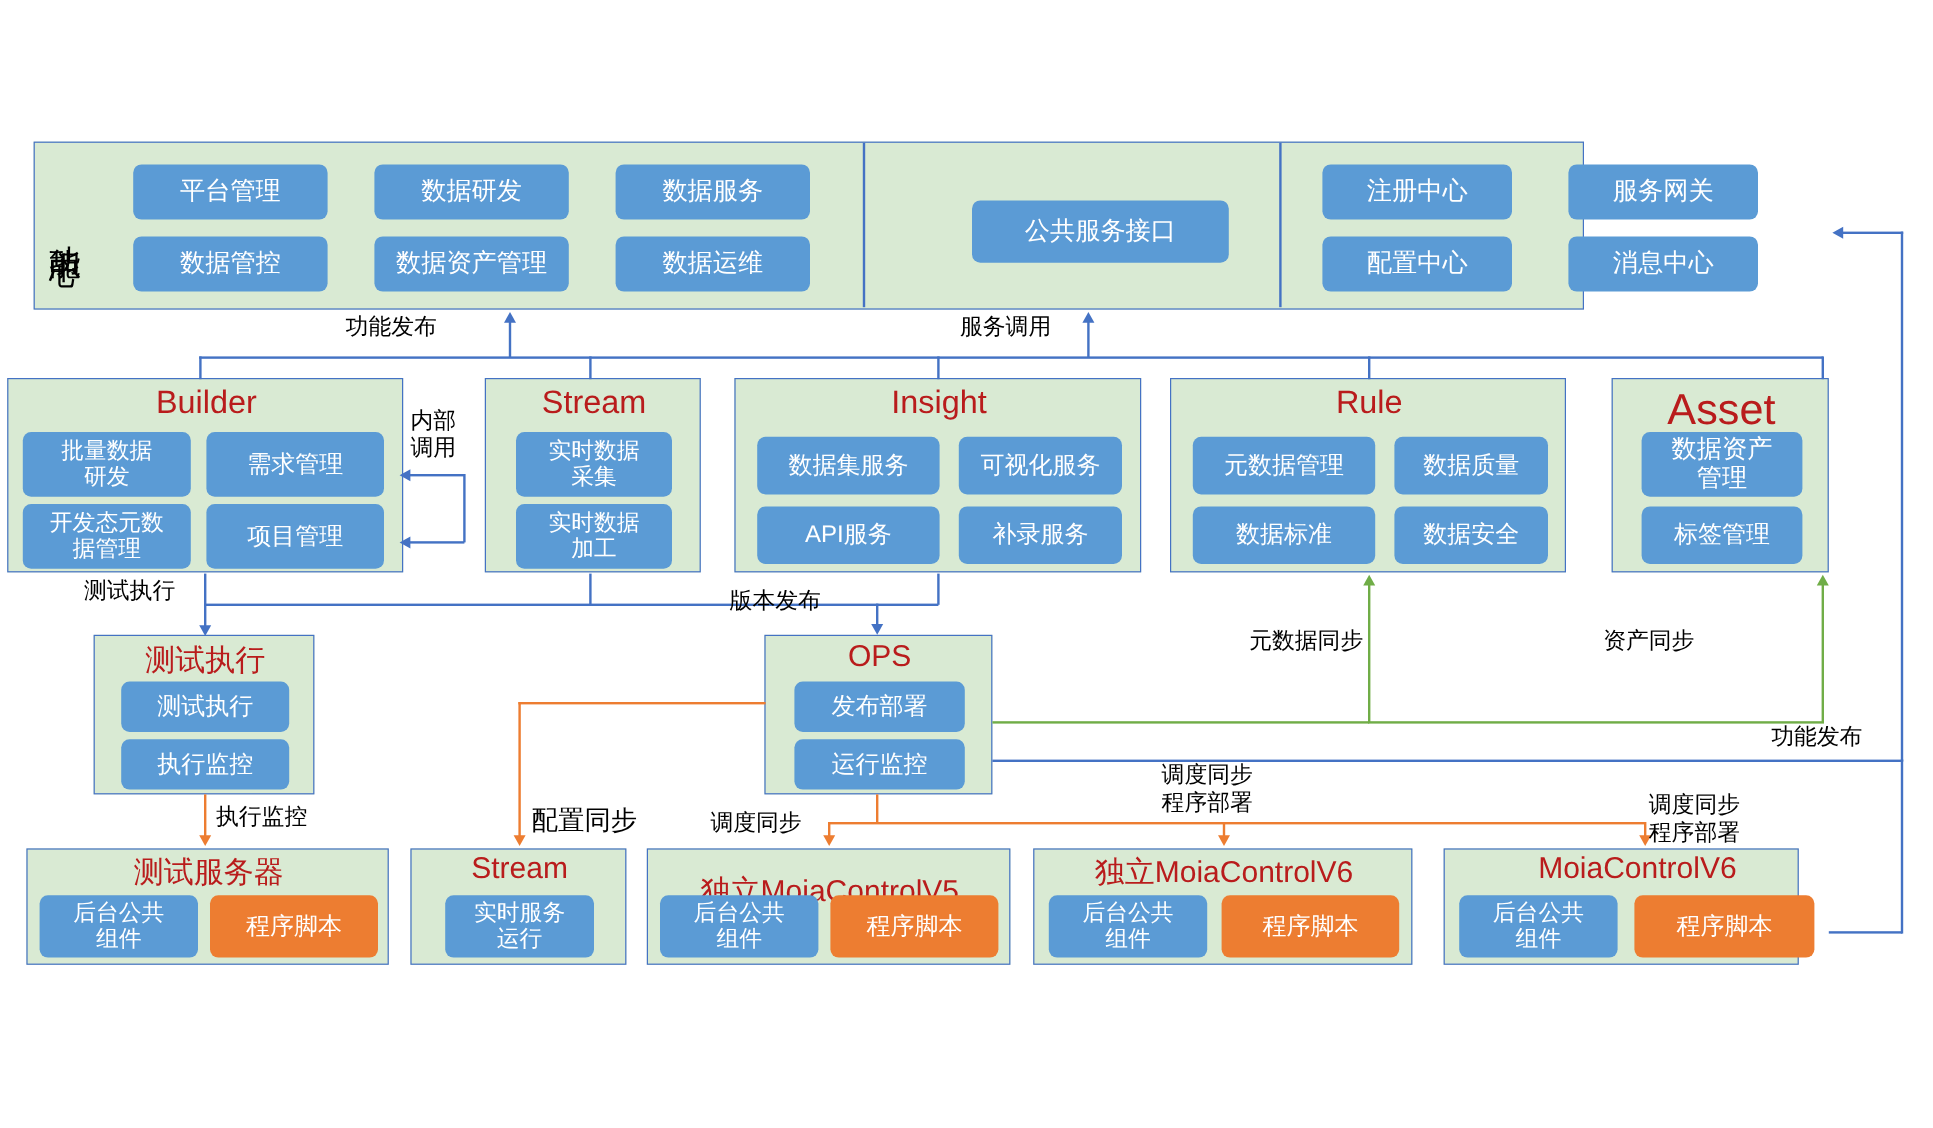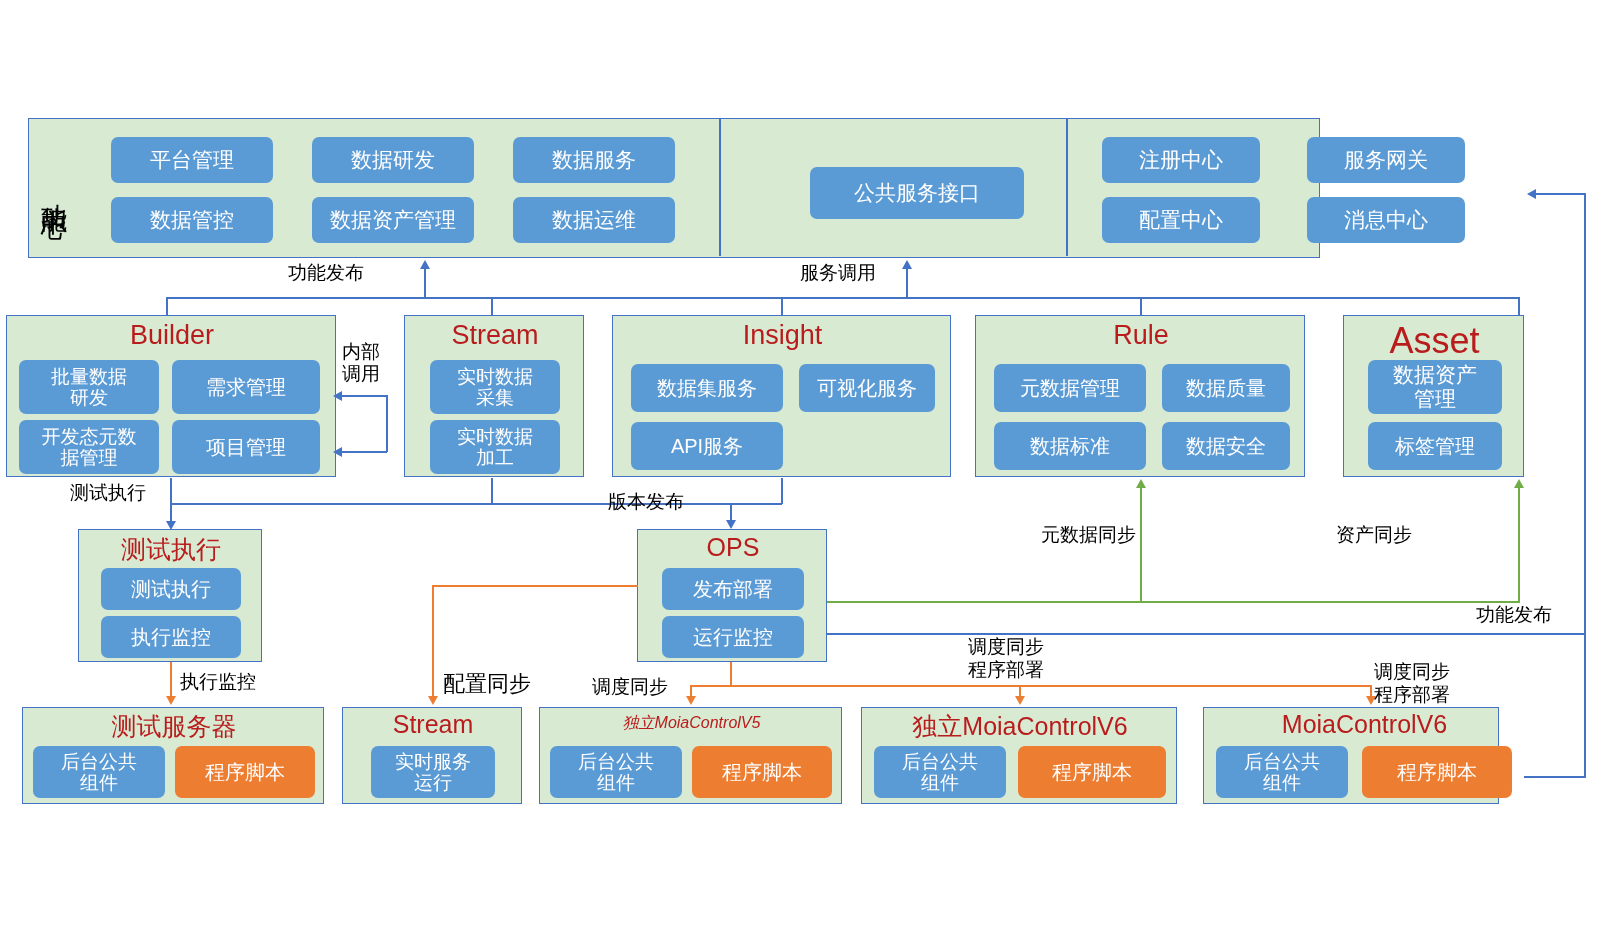--- a/index.html
+++ b/index.html
@@ -118,20 +118,23 @@
     <div class="panel-title abs" style="left:0;top:4px;width:339px;font-size:27px;">Insight</div>
     <div class="abs chip" style="left:18px;top:48px;width:152px;height:48px;font-size:20px;">
         <span style="white-space:pre-line">数据集服务</span>
       </div>
     <div class="abs chip" style="left:186px;top:48px;width:136px;height:48px;font-size:20px;">
         <span style="white-space:pre-line">可视化服务</span>
       </div>
     <div class="abs chip" style="left:18px;top:106px;width:152px;height:48px;font-size:20px;">
         <span style="white-space:pre-line">API服务</span>
       </div>
+    <div class="abs chip" style="left:186px;top:106px;width:136px;height:48px;font-size:20px;">
+        <span style="white-space:pre-line">补录服务</span>
+      </div>
   </div>
 
   <div class="abs panel" style="left:975px;top:315px;width:330px;height:162px;">
     <div class="panel-title abs" style="left:0;top:4px;width:330px;font-size:27px;">Rule</div>
     <div class="abs chip" style="left:18px;top:48px;width:152px;height:48px;font-size:20px;">
         <span style="white-space:pre-line">元数据管理</span>
       </div>
     <div class="abs chip" style="left:186px;top:48px;width:128px;height:48px;font-size:20px;">
         <span style="white-space:pre-line">数据质量</span>
       </div>
@@ -187,21 +190,21 @@
 
   <div class="abs panel" style="left:342px;top:707px;width:180px;height:97px;">
     <div class="panel-title abs" style="left:0;top:2px;width:180px;font-size:25px;">Stream</div>
     <div class="abs chip" style="left:28px;top:38px;width:124px;height:52px;font-size:19px;">
         <span style="white-space:pre-line">实时服务
 运行</span>
       </div>
   </div>
 
   <div class="abs panel" style="left:539px;top:707px;width:303px;height:97px;">
-    <div class="panel-title abs" style="left:0;top:5px;width:303px;font-size:16px;font-style:italic;">独立MoiaControlV5</div>
+    <div class="panel-title abs" style="left:0;top:18px;width:303px;font-size:25px;">独立MoiaControlV5</div>
     <div class="abs chip" style="left:10px;top:38px;width:132px;height:52px;font-size:19px;">
         <span style="white-space:pre-line">后台公共
 组件</span>
       </div>
     <div class="abs chip orange" style="left:152px;top:38px;width:140px;height:52px;font-size:20px;">
         <span style="white-space:pre-line">程序脚本</span>
       </div>
   </div>
 
   <div class="abs panel" style="left:861px;top:707px;width:316px;height:97px;">

